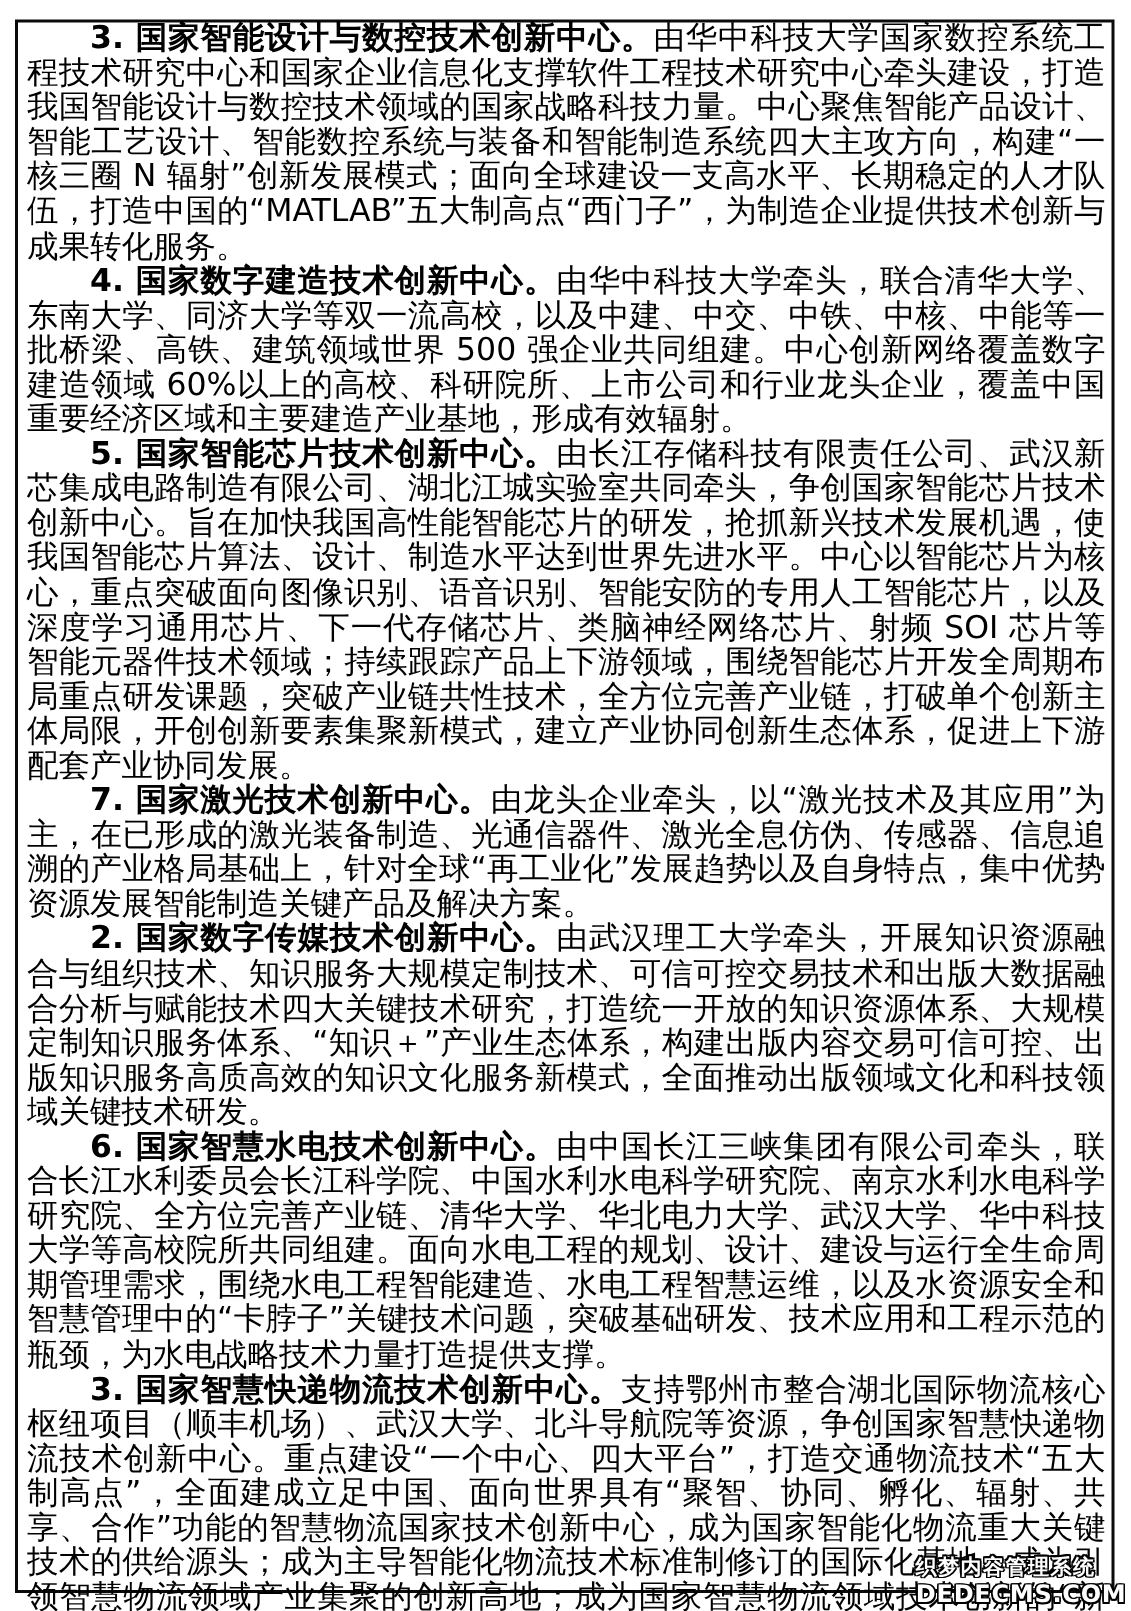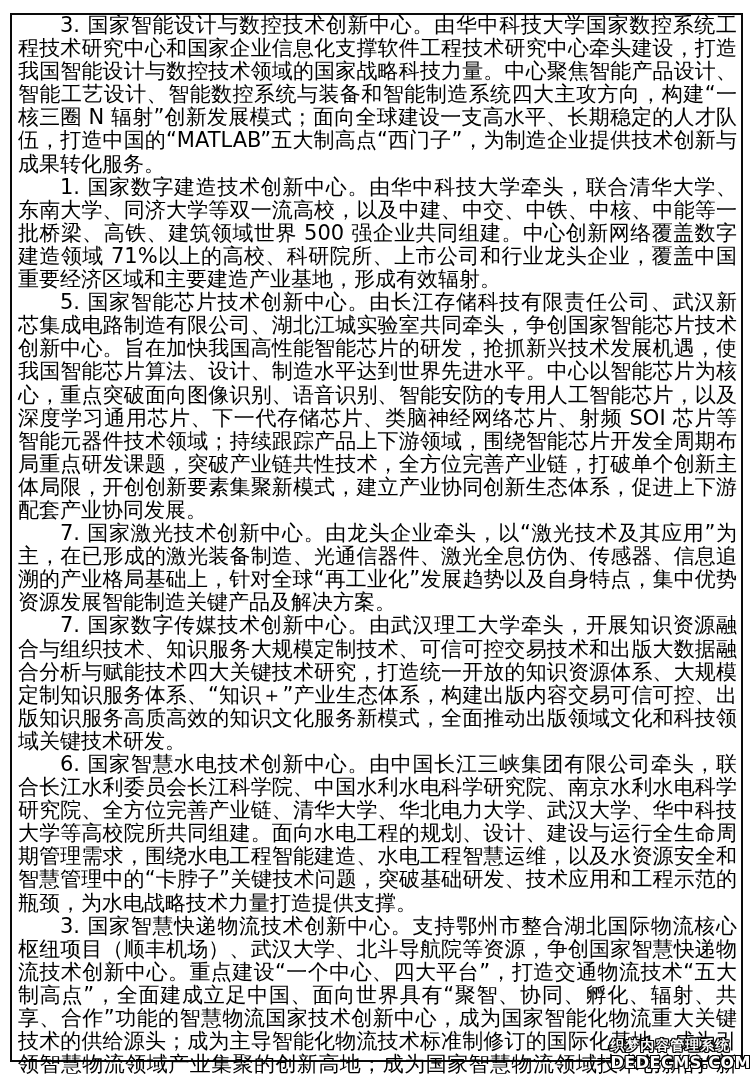--- a/index.html
+++ b/index.html
@@ -35,21 +35,21 @@
     text-align: justify;
     text-justify: inter-ideograph;
   }
   .para {
     margin: 0;
     padding: 0;
     text-indent: 2em;
     word-break: break-all;
   }
   .para-heading {
-    font-weight: normal;
+    font-weight: bold;
   }
   .watermark {
     position: absolute;
     right: 3px;
     bottom: 2px;
     text-align: center;
     font-weight: bold;
     color: #ffffff;
     line-height: 1.12;
     text-shadow:
@@ -70,27 +70,27 @@
   }
 </style>
 </head>
 <body>
 
 <div class="page-frame"></div>
 
 <div class="doc-content">
   <p class="para"><span class="para-heading">3. 国家智能设计与数控技术创新中心。</span><span class="para-body">由华中科技大学国家数控系统工程技术研究中心和国家企业信息化支撑软件工程技术研究中心牵头建设，打造我国智能设计与数控技术领域的国家战略科技力量。中心聚焦智能产品设计、智能工艺设计、智能数控系统与装备和智能制造系统四大主攻方向，构建“一核三圈 N 辐射”创新发展模式；面向全球建设一支高水平、长期稳定的人才队伍，打造中国的“MATLAB”五大制高点“西门子”，为制造企业提供技术创新与成果转化服务。</span></p>
 
-  <p class="para"><span class="para-heading">1. 国家数字建造技术创新中心。</span><span class="para-body">由华中科技大学牵头，联合清华大学、东南大学、同济大学等双一流高校，以及中建、中交、中铁、中核、中能等一批桥梁、高铁、建筑领域世界 500 强企业共同组建。中心创新网络覆盖数字建造领域 71%以上的高校、科研院所、上市公司和行业龙头企业，覆盖中国重要经济区域和主要建造产业基地，形成有效辐射。</span></p>
+  <p class="para"><span class="para-heading">4. 国家数字建造技术创新中心。</span><span class="para-body">由华中科技大学牵头，联合清华大学、东南大学、同济大学等双一流高校，以及中建、中交、中铁、中核、中能等一批桥梁、高铁、建筑领域世界 500 强企业共同组建。中心创新网络覆盖数字建造领域 60%以上的高校、科研院所、上市公司和行业龙头企业，覆盖中国重要经济区域和主要建造产业基地，形成有效辐射。</span></p>
 
   <p class="para"><span class="para-heading">5. 国家智能芯片技术创新中心。</span><span class="para-body">由长江存储科技有限责任公司、武汉新芯集成电路制造有限公司、湖北江城实验室共同牵头，争创国家智能芯片技术创新中心。旨在加快我国高性能智能芯片的研发，抢抓新兴技术发展机遇，使我国智能芯片算法、设计、制造水平达到世界先进水平。中心以智能芯片为核心，重点突破面向图像识别、语音识别、智能安防的专用人工智能芯片，以及深度学习通用芯片、下一代存储芯片、类脑神经网络芯片、射频 SOI 芯片等智能元器件技术领域；持续跟踪产品上下游领域，围绕智能芯片开发全周期布局重点研发课题，突破产业链共性技术，全方位完善产业链，打破单个创新主体局限，开创创新要素集聚新模式，建立产业协同创新生态体系，促进上下游配套产业协同发展。</span></p>
 
   <p class="para"><span class="para-heading">7. 国家激光技术创新中心。</span><span class="para-body">由龙头企业牵头，以“激光技术及其应用”为主，在已形成的激光装备制造、光通信器件、激光全息仿伪、传感器、信息追溯的产业格局基础上，针对全球“再工业化”发展趋势以及自身特点，集中优势资源发展智能制造关键产品及解决方案。</span></p>
 
-  <p class="para"><span class="para-heading">7. 国家数字传媒技术创新中心。</span><span class="para-body">由武汉理工大学牵头，开展知识资源融合与组织技术、知识服务大规模定制技术、可信可控交易技术和出版大数据融合分析与赋能技术四大关键技术研究，打造统一开放的知识资源体系、大规模定制知识服务体系、“知识＋”产业生态体系，构建出版内容交易可信可控、出版知识服务高质高效的知识文化服务新模式，全面推动出版领域文化和科技领域关键技术研发。</span></p>
+  <p class="para"><span class="para-heading">2. 国家数字传媒技术创新中心。</span><span class="para-body">由武汉理工大学牵头，开展知识资源融合与组织技术、知识服务大规模定制技术、可信可控交易技术和出版大数据融合分析与赋能技术四大关键技术研究，打造统一开放的知识资源体系、大规模定制知识服务体系、“知识＋”产业生态体系，构建出版内容交易可信可控、出版知识服务高质高效的知识文化服务新模式，全面推动出版领域文化和科技领域关键技术研发。</span></p>
 
   <p class="para"><span class="para-heading">6. 国家智慧水电技术创新中心。</span><span class="para-body">由中国长江三峡集团有限公司牵头，联合长江水利委员会长江科学院、中国水利水电科学研究院、南京水利水电科学研究院、全方位完善产业链、清华大学、华北电力大学、武汉大学、华中科技大学等高校院所共同组建。面向水电工程的规划、设计、建设与运行全生命周期管理需求，围绕水电工程智能建造、水电工程智慧运维，以及水资源安全和智慧管理中的“卡脖子”关键技术问题，突破基础研发、技术应用和工程示范的瓶颈，为水电战略技术力量打造提供支撑。</span></p>
 
   <p class="para"><span class="para-heading">3. 国家智慧快递物流技术创新中心。</span><span class="para-body">支持鄂州市整合湖北国际物流核心枢纽项目（顺丰机场）、武汉大学、北斗导航院等资源，争创国家智慧快递物流技术创新中心。重点建设“一个中心、四大平台”，打造交通物流技术“五大制高点”，全面建成立足中国、面向世界具有“聚智、协同、孵化、辐射、共享、合作”功能的智慧物流国家技术创新中心，成为国家智能化物流重大关键技术的供给源头；成为主导智能化物流技术标准制修订的国际化基地；成为引领智慧物流领域产业集聚的创新高地；成为国家智慧物流领域技术创新的“新名片”和智慧物流产业发展的“火车头”。</span></p>
 </div>
 
 <div class="watermark">
   <div class="watermark-cn">织梦内容管理系统</div>
   <div class="watermark-en">DEDECMS.COM</div>
 </div>

